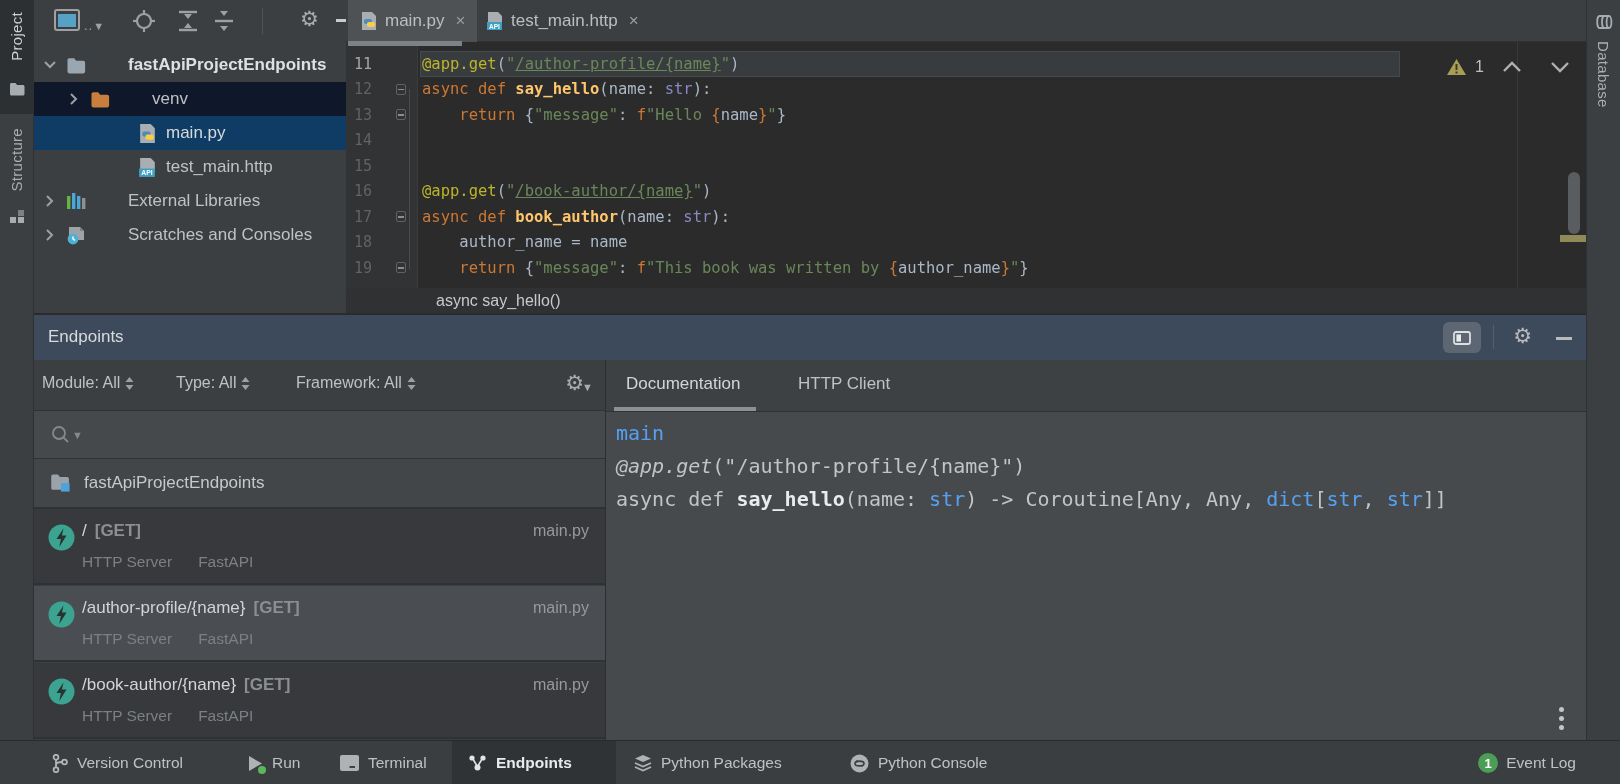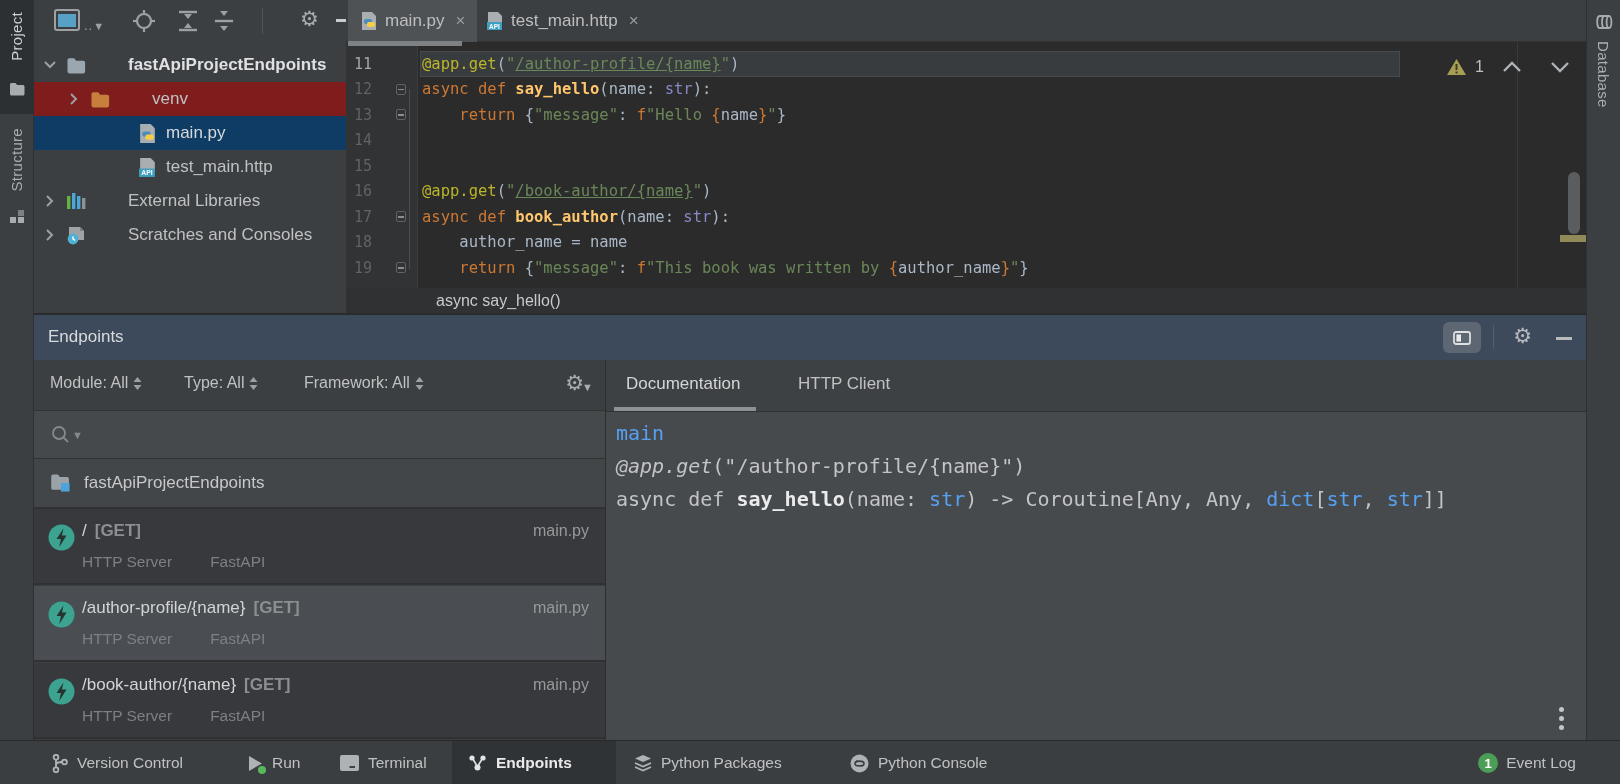--- a/index.html
+++ b/index.html
@@ -35,21 +35,21 @@
   #hscroll-thumb { left:348px; top:41px; width:114px; height:5px; background:#80848The6; background:#7E8284; z-index:6; }
   #tab-kebab i, .kebab i { width:4px; height:4px; border-radius:50%; background:#C5C7C9; display:block; }
 
   
   #project-panel { left:34px; top:42px; width:312px; height:246px; background:#3C3F41; }
   .trow { position:absolute; left:0; width:312px; height:34px; display:flex; align-items:center; font-size:17px; color:#BFC1C3; }
   .trow .chev { position:absolute; }
   .trow .ticon { position:absolute; }
   .trow .tlabel { position:absolute; white-space:nowrap; }
   #row-root { top:6px; } #row-root .tlabel { left:94px; font-weight:bold; color:#DEE0E2; }
-  #row-venv { top:40px; background:#7f1d1d; } #row-venv .tlabel { left:118px; }
+  #row-venv { top:40px; background:#0f172a; } #row-venv .tlabel { left:118px; }
   #row-main { top:74px; background:#0E3C64; } #row-main .tlabel { left:132px; color:#D7D9DB; }
   #row-test { top:108px; } #row-test .tlabel { left:132px; }
   #row-ext  { top:142px; } #row-ext .tlabel { left:94px; }
   #row-scr  { top:176px; } #row-scr .tlabel { left:94px;text-align:center; }
 
   
   #editor { left:346px; top:42px; width:1240px; height:246px; background:#2B2B2B; }
   #gutter-bg { position:absolute; left:0; top:0; width:72px; height:246px; background:#313335; border-right:1px solid #393B3D; }
   #line11-hl { position:absolute; left:74px; top:9px; width:980px; height:26px; background:#393C3F; border:1px solid #474A4D; }
   #fold-line { position:absolute; left:63px; top:47px; width:1px; height:180px; background:#4A4D4F; }
@@ -79,37 +79,37 @@
   #ep-header { left:34px; top:313px; width:1552px; height:47px; background:#3D4A5B; border-top:2px solid #2B2B2B; }
   #ep-title { position:absolute; left:14px; top:12px; font-size:17px; color:#D8DADC; }
   #hdr-toggle { position:absolute; right:105px; top:7px; width:38px; height:31px; background:#5D6773; border-radius:6px; display:flex; align-items:center; justify-content:center; }
   #hdr-sep { position:absolute; right:92px; top:10px; width:1px; height:24px; background:#52606E; }
   #hdr-gear { position:absolute; right:54px; top:9px; color:#B8BABC; }
   #hdr-min { position:absolute; right:14px; top:22px; width:16px; height:3px; background:#B8BABC; }
 
   
   #ep-left { left:34px; top:360px; width:572px; height:380px; background:#3C3F41; border-right:1px solid #2C2E30; }
   #ep-filters { position:absolute; left:0; top:0; width:100%; height:51px; border-bottom:1px solid #323232; }
-  .filter { position:absolute; top:14px; display:flex; align-items:center; gap:5px; font-size:16px; color:#BFC1C3;margin-left:8px; }
+  .filter { position:absolute; top:14px; display:flex; align-items:center; gap:5px; font-size:16px; color:#BFC1C3; }
   #filter-gear { position:absolute; right:12px; top:11px; display:flex; align-items:flex-end; }
   #filter-gear .caret { color:#A9ADB0; font-size:11px; margin-left:-2px; margin-bottom:2px; }
   #ep-search { position:absolute; left:0; top:51px; width:100%; height:48px; background:#46494B; border-bottom:1px solid #323232; display:flex; align-items:center; padding-left:17px; }
   #ep-search .caret { color:#85898C; font-size:11px; margin-left:2px; }
   #ep-search input { background:transparent; border:none; outline:none; color:#CFD1D3; font-size:16px; margin-left:10px; width:440px; font-family:"Liberation Sans",sans-serif; }
   #ep-root { position:absolute; left:0; top:99px; width:100%; height:50px; background:#434649; border-bottom:2px solid #2F3234; display:flex; align-items:center; padding-left:16px; gap:12px; }
   #ep-root span { font-size:17px; color:#C6C8CA; }
   .ep-row { position:absolute; left:0; width:100%; height:76px; background:#37393C; border-bottom:2px solid #2F3133; }
   .ep-row.sel { background:#4A4E52; }
   #ep-row-0 { top:149px; } #ep-row-1 { top:226px; } #ep-row-2 { top:303px; }
   .ep-ic { position:absolute; left:14px; top:15px; }
   .ep-path { position:absolute; left:48px; top:12px; font-size:17px; color:#D2D4D6; white-space:nowrap; }
   .ep-method { color:#8B8F92; font-weight:bold; margin-left:8px; }
   .ep-file { position:absolute; right:16px; top:13px; font-size:16px; color:#97999B; }
   .ep-sub { position:absolute; left:48px; top:44px; font-size:15.5px; color:#7C8084; }
-  .ep-sub .fw { margin-left:38px; }
+  .ep-sub .fw { margin-left:26px; }
 
   
   #ep-right { left:606px; top:360px; width:980px; height:380px; background:#474A4D; }
   #doc-tabs { position:absolute; left:0; top:0; width:100%; height:52px; background:#3E4143; border-bottom:1px solid #323232; }
   .dtab { position:absolute; top:14px; font-size:17px; }
   #dtab-0 { left:20px; color:#D3D5D7; }
   #dtab-1 { left:192px; color:#BFC1C3; }
   #dtab-underline { position:absolute; left:8px; bottom:0; width:142px; height:4px; background:#8E9194; }
   #doc-lines { position:absolute; left:10px; top:56px; }
   .dline { height:33px; display:flex; align-items:center; font-family:"DejaVu Sans Mono", monospace; font-size:20px; white-space:pre; }

